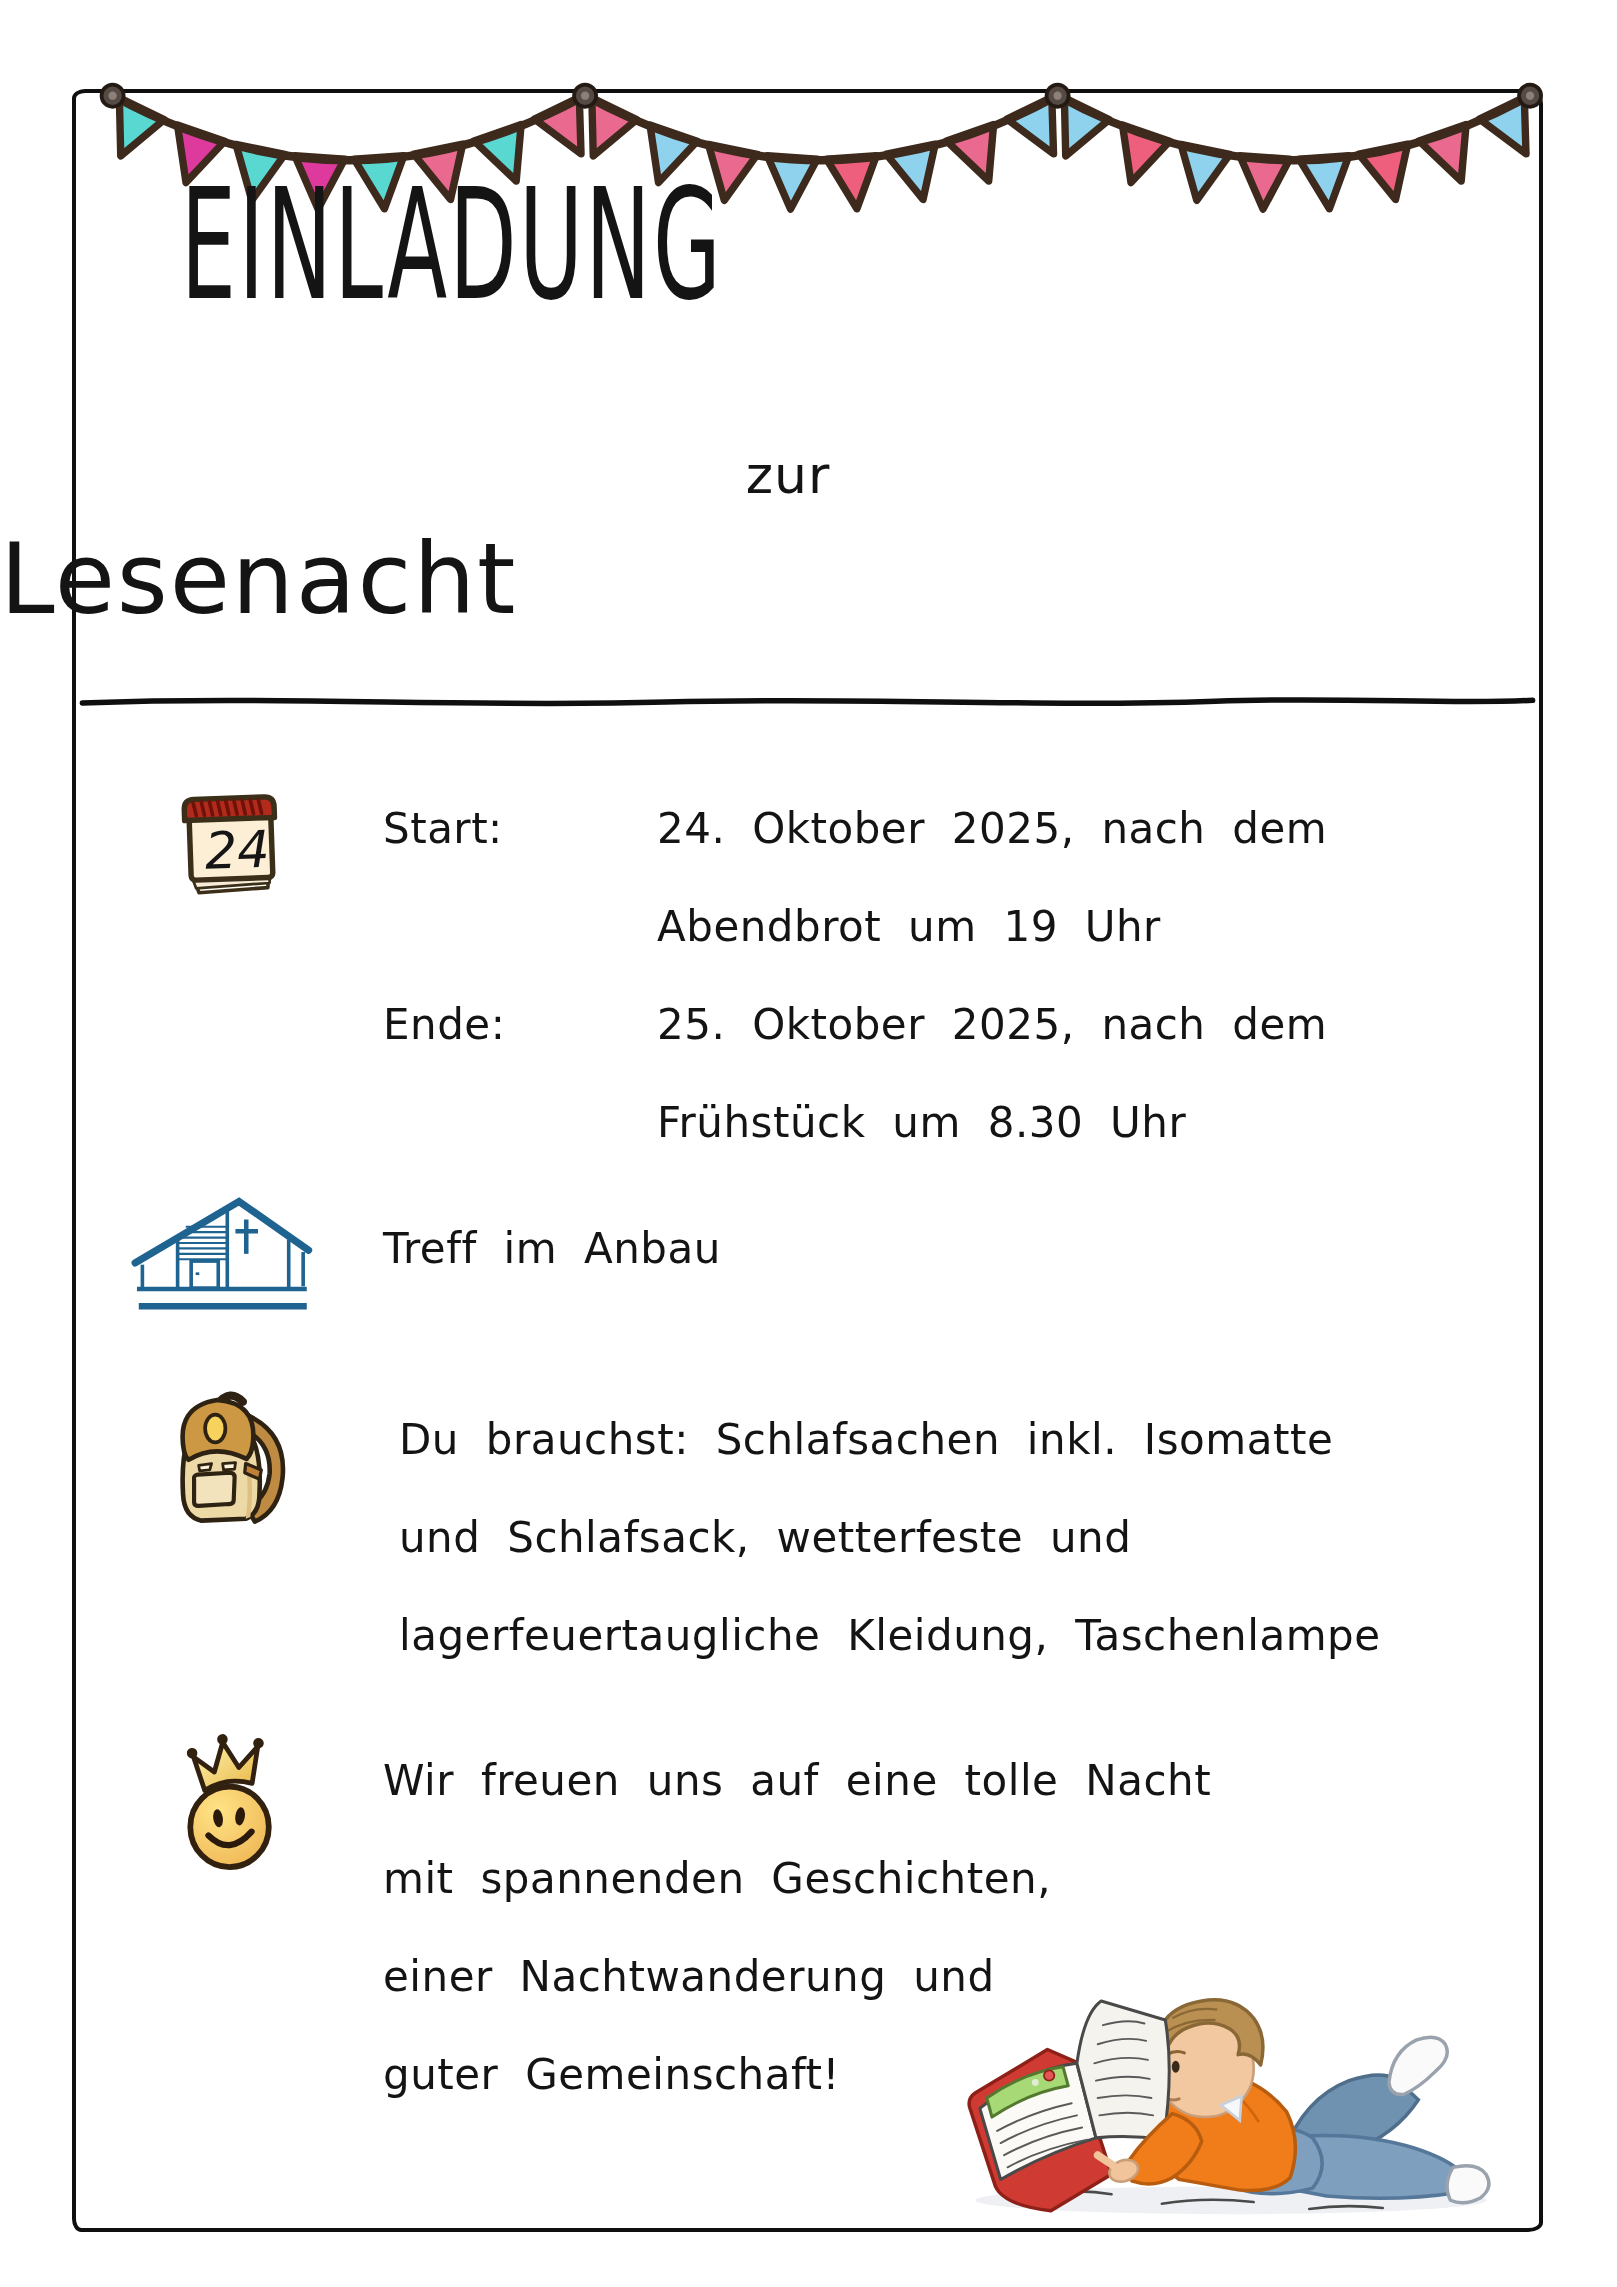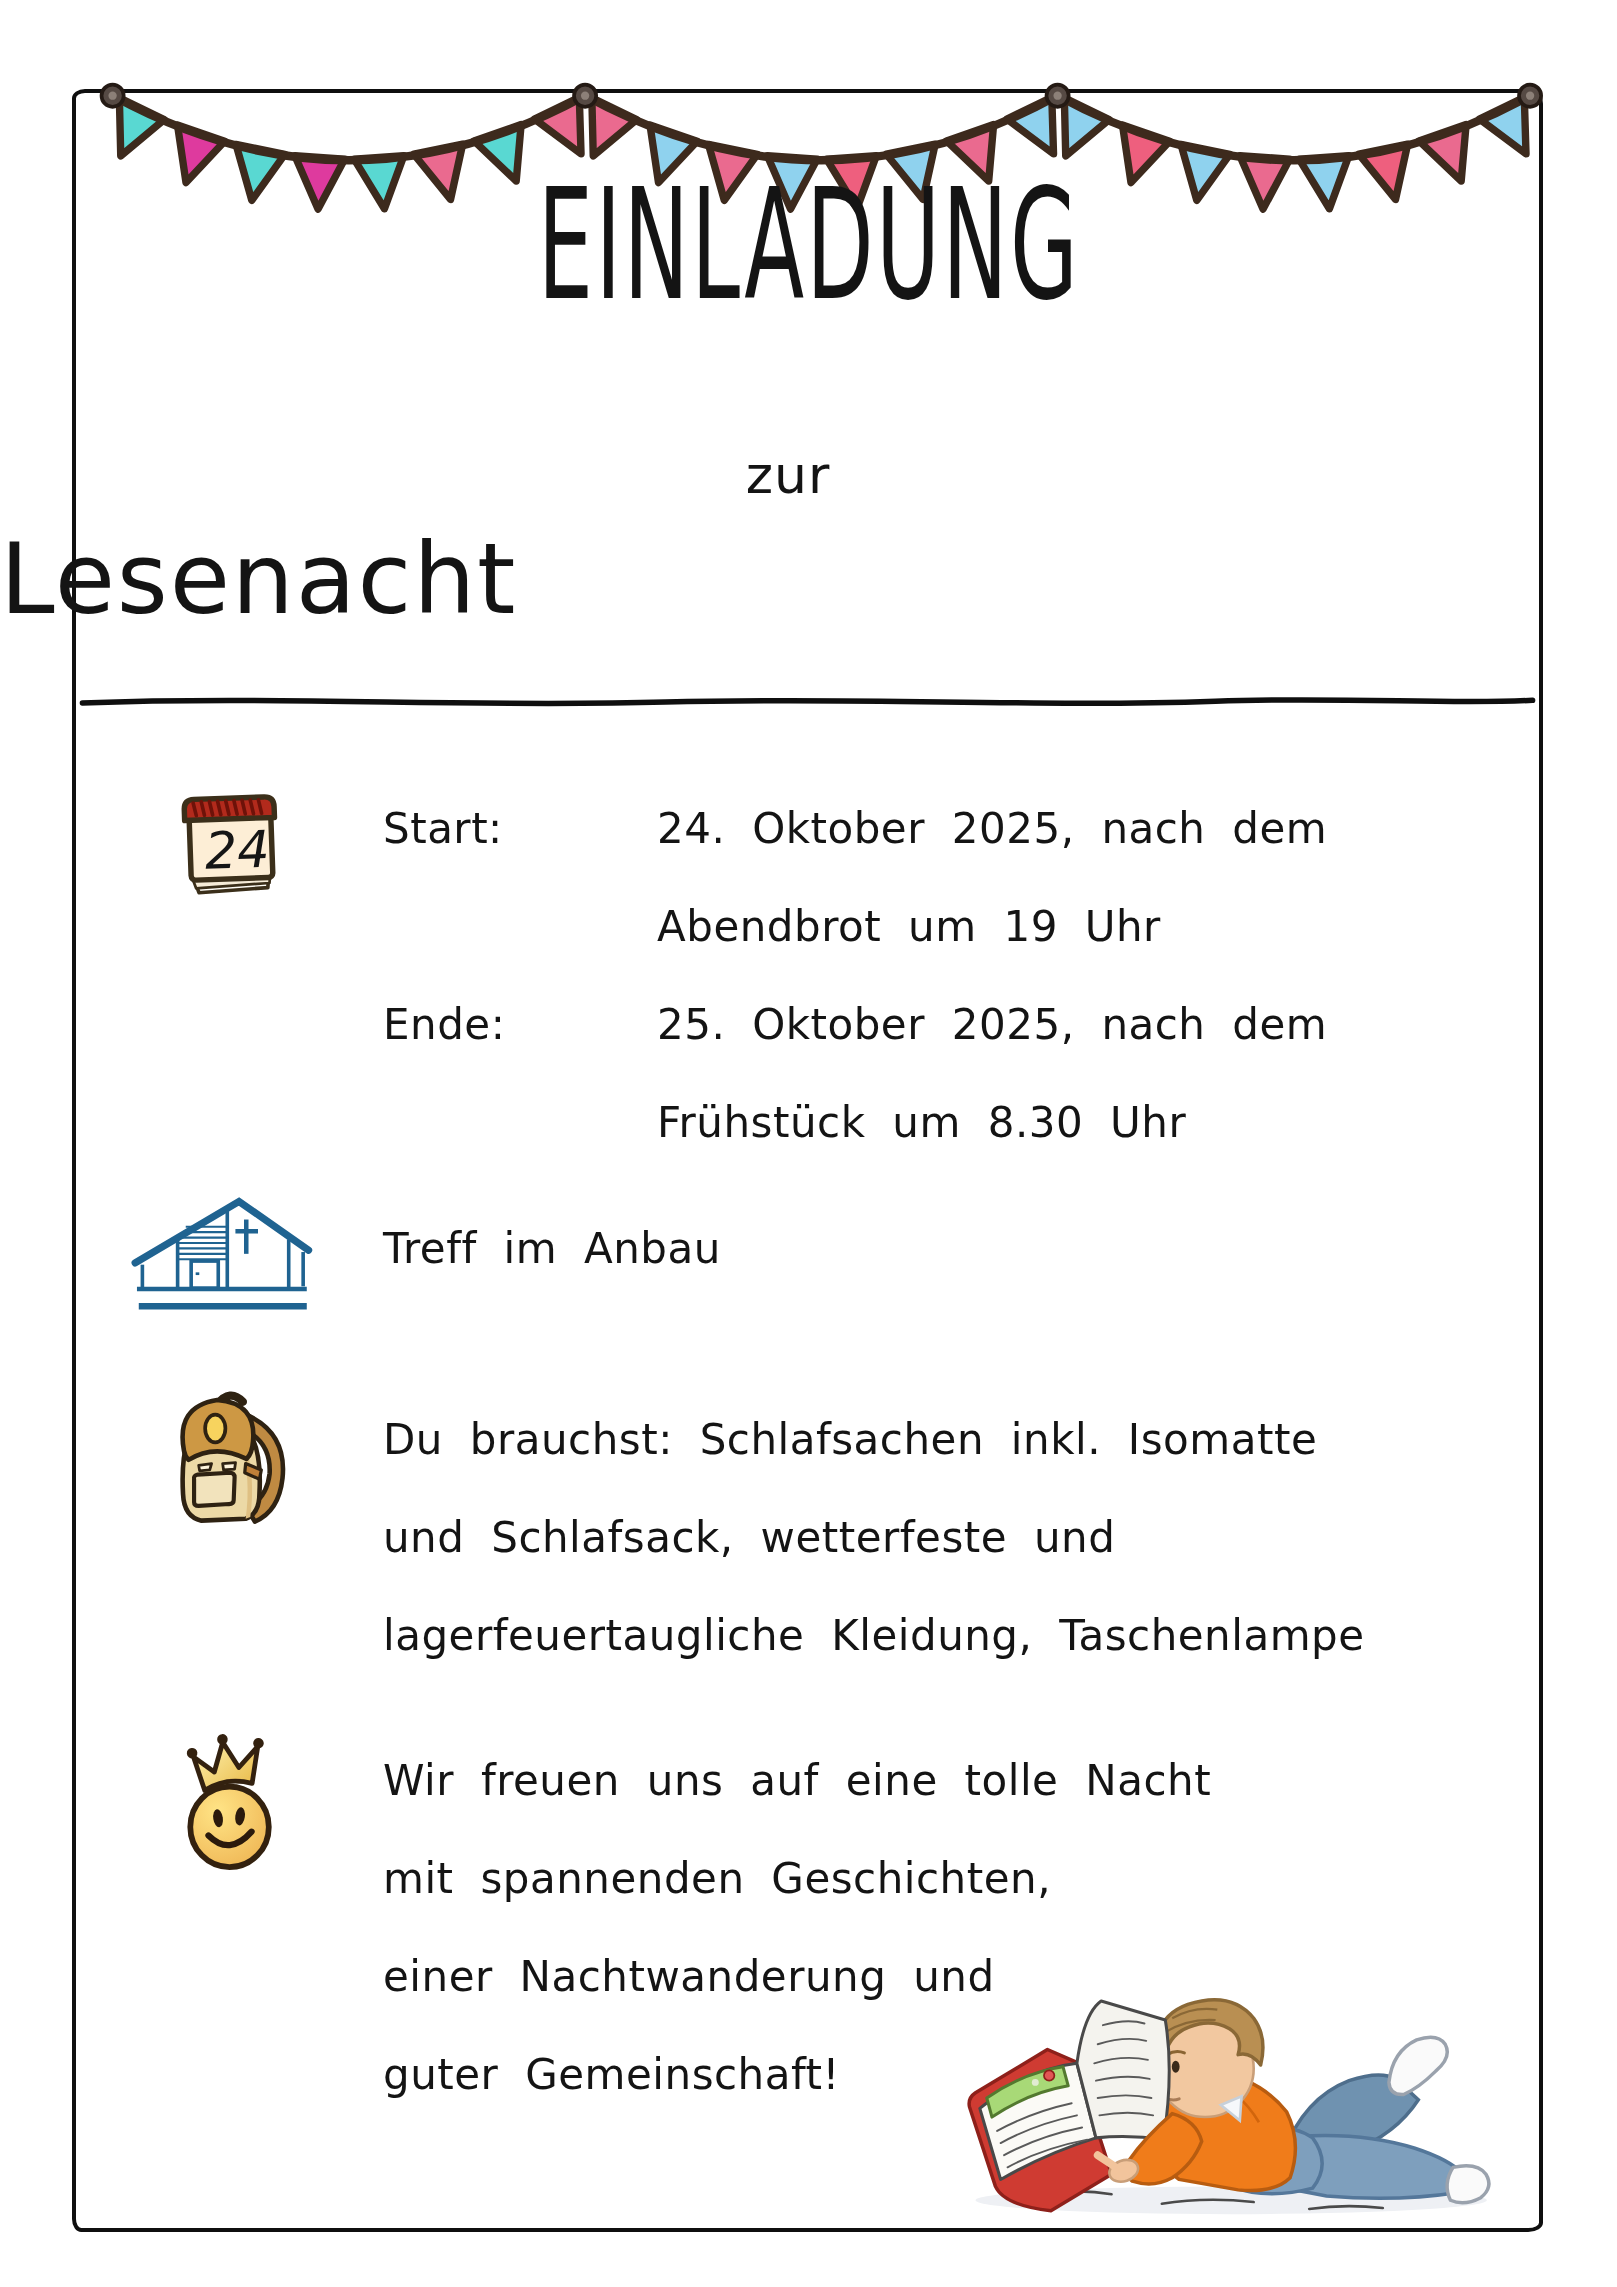--- a/index.html
+++ b/index.html
@@ -7,34 +7,34 @@
     width:1618px;height:2288px;position:relative;overflow:hidden;
     font-family:"DejaVu Sans","Liberation Sans",sans-serif;color:#141414;
   }
   .frame{
     position:absolute;left:72px;top:89px;width:1471px;height:2143px;
     box-sizing:border-box;border:4.6px solid #0f0f0f;
     border-radius:13px 9.2px 14.8px 9.2px / 9.2px 14.8px 9.2px 13px;
     background:#ffffff;
   }
   .banner-svg{position:absolute;left:72px;top:79px;width:1471px;height:194px;}
-  .page-title{position:absolute;left:0;top:155px;width:1618px;text-align:center;white-space:nowrap;}
+  .page-title{position:absolute;left:0;top:155px;width:1618px;white-space:nowrap;}
   .page-title .inner{
     display:inline-block;font-size:146px;letter-spacing:3.7px;font-weight:normal;
     transform:scale(0.60,1.05);transform-origin:center top;
   }
   .page-subtitle{position:absolute;left:0;top:445px;width:1576px;text-align:center;font-size:52px;letter-spacing:0.9px;word-spacing:9.2px;}
   .event-title{position:absolute;left:0;top:522px;width:1618px;text-align:left;font-size:98px;letter-spacing:1.8px;}
   .divider-svg{position:absolute;left:74px;top:692px;width:1467px;height:22px;}
   .row{position:absolute;left:77px;width:1462px;display:flex;align-items:flex-start;}
   .icon-cell{width:306px;flex:none;display:flex;justify-content:center;}
   .text-cell{flex:1;font-size:42px;line-height:98px;word-spacing:13px;letter-spacing:0.5px;padding-right:42px;}
   .row-schedule{top:780px;}
   .row-location{top:1200px;}
-  .row-bring{top:1391px;}
+  .row-bring{top:1391px;gap:16px;}
   .row-closing{top:1732px;}
   .schedule-grid{display:grid;grid-template-columns:274px 1fr;}
   .cal-off{margin-top:9.2px;}
   .church-off{margin-top:-13px;}
   .pack-off{margin-top:-7.4px;}
   .smile-off{margin-top:0px;}
   .boy-svg{position:absolute;left:938px;top:1968px;width:569px;height:260px;}
 </style>
 </head>
 <body>

